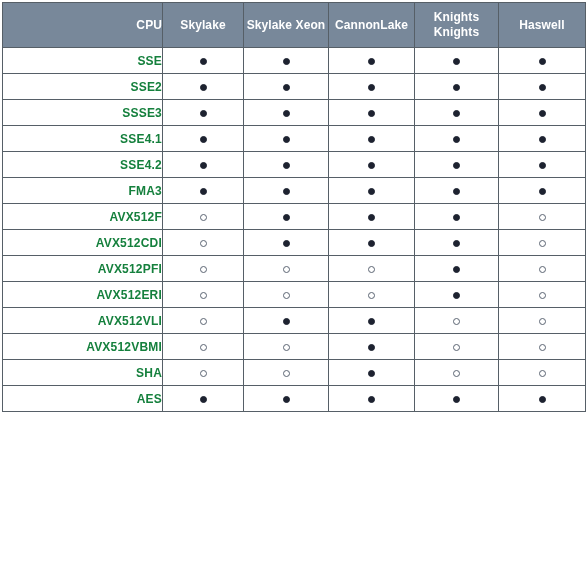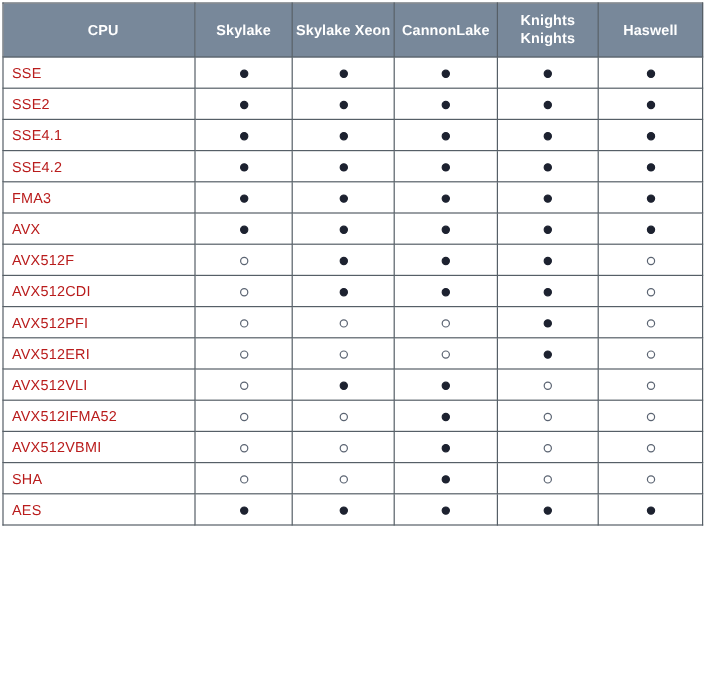--- a/index.html
+++ b/index.html
@@ -34,41 +34,41 @@
     background: #78889a;
     color: #ffffff;
     font-size: 12px;
     font-weight: bold;
     height: 44px;
     line-height: 15px;
     vertical-align: middle;
     letter-spacing: 0.1px;
   }
   thead th.col-cpu {
-    text-align: center;
+    text-align: right;
     padding-left: 7px;
     box-sizing: border-box;
   }
   thead th.col-chip {
     text-align: center;
   }
   tbody td {
     height: 25px;
     background: #ffffff;
     font-size: 12px;
     color: #2b2b34;
     vertical-align: middle;
   }
   tbody td.feat {
-    text-align: left;
+    text-align: right;
     padding-left: 7px;
-    font-weight: normal;
+    font-weight: bold;
     letter-spacing: 0.2px;
     box-sizing: border-box;
-    color: #b91c1c;
+    color: #15803d;
   }
   tbody td.mark {
     text-align: center;
   }
   .dot {
     display: inline-block;
     width: 7px;
     height: 7px;
     border-radius: 50%;
     box-sizing: border-box;
@@ -120,20 +120,28 @@
         </tr>
         <tr>
           <td class="feat">SSE2</td>
           <td class="mark"><span class="dot yes"></span></td>
           <td class="mark"><span class="dot yes"></span></td>
           <td class="mark"><span class="dot yes"></span></td>
           <td class="mark"><span class="dot yes"></span></td>
           <td class="mark"><span class="dot yes"></span></td>
         </tr>
         <tr>
+          <td class="feat">SSSE3</td>
+          <td class="mark"><span class="dot yes"></span></td>
+          <td class="mark"><span class="dot yes"></span></td>
+          <td class="mark"><span class="dot yes"></span></td>
+          <td class="mark"><span class="dot yes"></span></td>
+          <td class="mark"><span class="dot yes"></span></td>
+        </tr>
+        <tr>
           <td class="feat">SSE4.1</td>
           <td class="mark"><span class="dot yes"></span></td>
           <td class="mark"><span class="dot yes"></span></td>
           <td class="mark"><span class="dot yes"></span></td>
           <td class="mark"><span class="dot yes"></span></td>
           <td class="mark"><span class="dot yes"></span></td>
         </tr>
         <tr>
           <td class="feat">SSE4.2</td>
           <td class="mark"><span class="dot yes"></span></td>
@@ -144,28 +152,20 @@
         </tr>
         <tr>
           <td class="feat">FMA3</td>
           <td class="mark"><span class="dot yes"></span></td>
           <td class="mark"><span class="dot yes"></span></td>
           <td class="mark"><span class="dot yes"></span></td>
           <td class="mark"><span class="dot yes"></span></td>
           <td class="mark"><span class="dot yes"></span></td>
         </tr>
         <tr>
-          <td class="feat">AVX</td>
-          <td class="mark"><span class="dot yes"></span></td>
-          <td class="mark"><span class="dot yes"></span></td>
-          <td class="mark"><span class="dot yes"></span></td>
-          <td class="mark"><span class="dot yes"></span></td>
-          <td class="mark"><span class="dot yes"></span></td>
-        </tr>
-        <tr>
           <td class="feat">AVX512F</td>
           <td class="mark"><span class="dot no"></span></td>
           <td class="mark"><span class="dot yes"></span></td>
           <td class="mark"><span class="dot yes"></span></td>
           <td class="mark"><span class="dot yes"></span></td>
           <td class="mark"><span class="dot no"></span></td>
         </tr>
         <tr>
           <td class="feat">AVX512CDI</td>
           <td class="mark"><span class="dot no"></span></td>
@@ -187,28 +187,20 @@
           <td class="mark"><span class="dot no"></span></td>
           <td class="mark"><span class="dot no"></span></td>
           <td class="mark"><span class="dot no"></span></td>
           <td class="mark"><span class="dot yes"></span></td>
           <td class="mark"><span class="dot no"></span></td>
         </tr>
         <tr>
           <td class="feat">AVX512VLI</td>
           <td class="mark"><span class="dot no"></span></td>
           <td class="mark"><span class="dot yes"></span></td>
-          <td class="mark"><span class="dot yes"></span></td>
-          <td class="mark"><span class="dot no"></span></td>
-          <td class="mark"><span class="dot no"></span></td>
-        </tr>
-        <tr>
-          <td class="feat">AVX512IFMA52</td>
-          <td class="mark"><span class="dot no"></span></td>
-          <td class="mark"><span class="dot no"></span></td>
           <td class="mark"><span class="dot yes"></span></td>
           <td class="mark"><span class="dot no"></span></td>
           <td class="mark"><span class="dot no"></span></td>
         </tr>
         <tr>
           <td class="feat">AVX512VBMI</td>
           <td class="mark"><span class="dot no"></span></td>
           <td class="mark"><span class="dot no"></span></td>
           <td class="mark"><span class="dot yes"></span></td>
           <td class="mark"><span class="dot no"></span></td>

